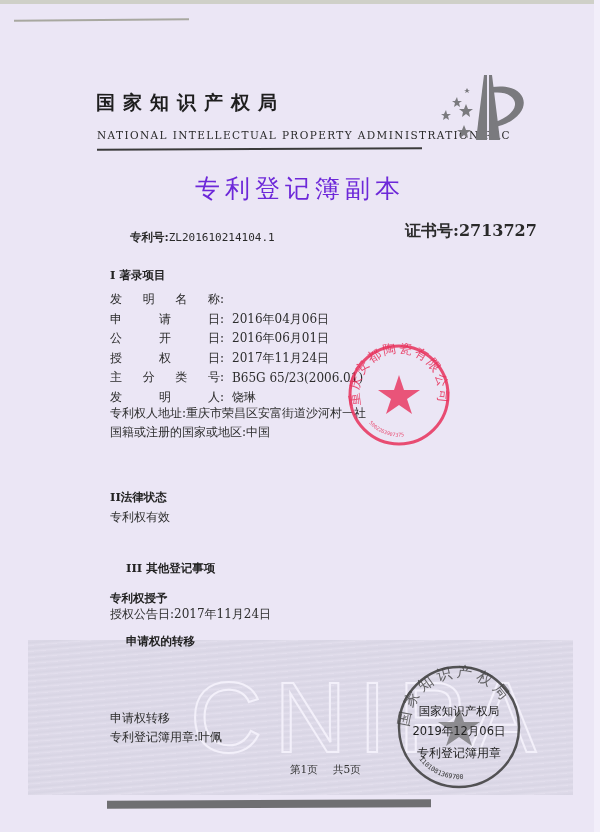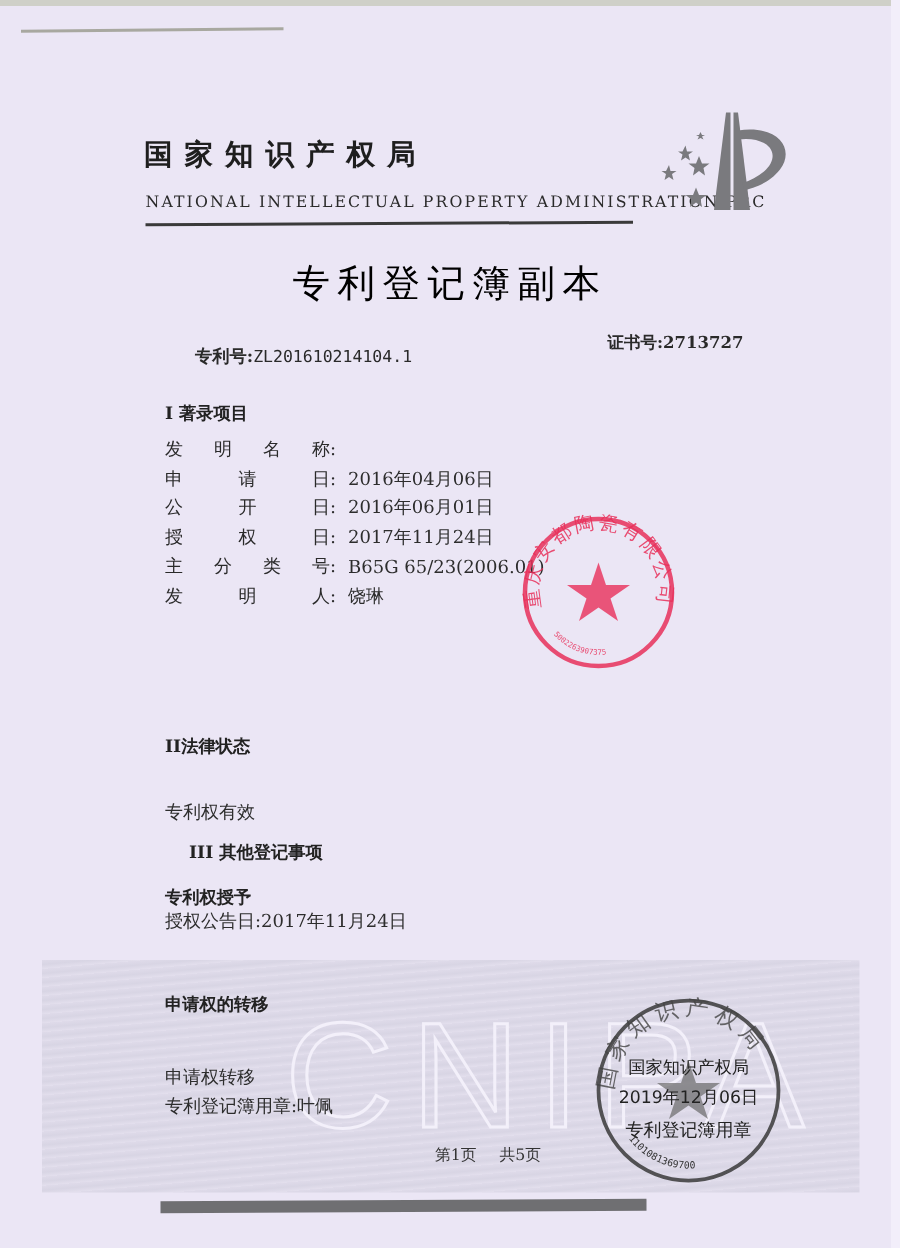--- a/index.html
+++ b/index.html
@@ -23,25 +23,25 @@
       font-size: 100px; font-weight: normal; letter-spacing: 12px; color: transparent;
       -webkit-text-stroke: 2px #f3f0fa;
     }
     .bottom-bar { position: absolute; left: 107px; top: 800px; width: 324px; height: 8px; background: #6f6f72; transform: rotate(-0.3deg); }
 
     .header-cn { position: absolute; left: 96px; top: 90px; font-size: 19px; font-weight: bold; letter-spacing: 8px; color: #1e1e1e; }
     .header-en { position: absolute; left: 97px; top: 129px; font-size: 10.5px; letter-spacing: 1.4px; color: #2a2a2a; white-space: nowrap; }
     .header-rule { position: absolute; left: 97px; top: 148px; width: 325px; height: 2px; background: #3a3a3a; transform: rotate(-0.3deg); }
     .logo { position: absolute; left: 440px; top: 65px; width: 110px; height: 75px; }
 
-    .doc-title { position: absolute; left: 0; width: 600px; top: 172px; text-align: center; font-family: "DejaVu Sans", sans-serif; font-size: 25px; letter-spacing: 5px; color: #000000; }
+    .doc-title { position: absolute; left: 0; width: 600px; top: 172px; text-align: center; font-family: "DejaVu Sans", sans-serif; font-size: 25px; letter-spacing: 5px; color: #6d28d9; }
 
     .patent-no { position: absolute; left: 106px; top: 230px; font-size: 11.5px; font-weight: bold; margin-left: 24px; }
     .patent-no .val { font-weight: normal; font-family: "DejaVu Sans Mono", monospace; font-size: 11px; }
-    .cert-no { position: absolute; left: 405px; top: 221px; font-size: 11px; font-weight: bold; }
+    .cert-no { position: absolute; left: 405px; top: 221px; font-size: 16px; font-weight: bold; }
 
     .section-title { position: absolute; left: 110px; font-size: 11.5px; font-weight: bold; color: #222; text-align: center; }
     .biblio { position: absolute; left: 110px; top: 290px; }
     .biblio .row { display: flex; height: 19.5px; align-items: center; font-size: 12px; }
     .biblio .lbl { width: 120px; display: flex; justify-content: space-between; padding-right: 6px; box-sizing: border-box; }
     .biblio .val { padding-left: 2px; color: #2d2d2d; }
 
     .plain { position: absolute; left: 110px; font-size: 12px; line-height: 19px; color: #2d2d2d; }
     .plain div { height: 19px; }
 
@@ -135,34 +135,36 @@
     <div class="lbl">
       <span>发</span>
       <span>明</span>
       <span>人:</span>
     </div>
     <div class="val">饶琳</div>
   </div>
 </div>
 
 <div class="plain" style="top:404px;">
+  <div>专利权人地址:重庆市荣昌区安富街道沙河村一社</div>
+  <div>国籍或注册的国家或地区:中国</div>
 </div>
 
 <div class="section-title" style="top:490px;">II法律状态</div>
-<div class="plain" style="top:532px;text-align:center;">
+<div class="plain" style="top:508px;text-align:center;">
   <div>专利权有效</div>
 </div>
 
 <div class="section-title" style="top:561px;margin-left:16px;">III  其他登记事项</div>
 <div class="section-title" style="top:591px;">专利权授予</div>
 <div class="plain" style="top:605px;">
   <div>授权公告日:2017年11月24日</div>
 </div>
 
-<div class="section-title" style="top:662px;">申请权的转移</div>
+<div class="section-title" style="top:634px;margin-left:16px;">申请权的转移</div>
 <div class="plain" style="top:709px;">
   <div>申请权转移</div>
   <div>专利登记簿用章:叶佩</div>
 </div>
 
 <svg class="seal-red" viewBox="0 0 104 104">
   <circle cx="52" cy="52" r="49" fill="none" stroke="#e8305a" stroke-width="3" opacity="0.85"></circle>
   <polygon points="52,32 57,47 73,47 60,56 65,71 52,62 39,71 44,56 31,47 47,47" fill="#e8305a" opacity="0.8"></polygon>
   <defs>
       <path id="arcTop" d="M14,62 A40,40 0 1,1 90,62"></path>

